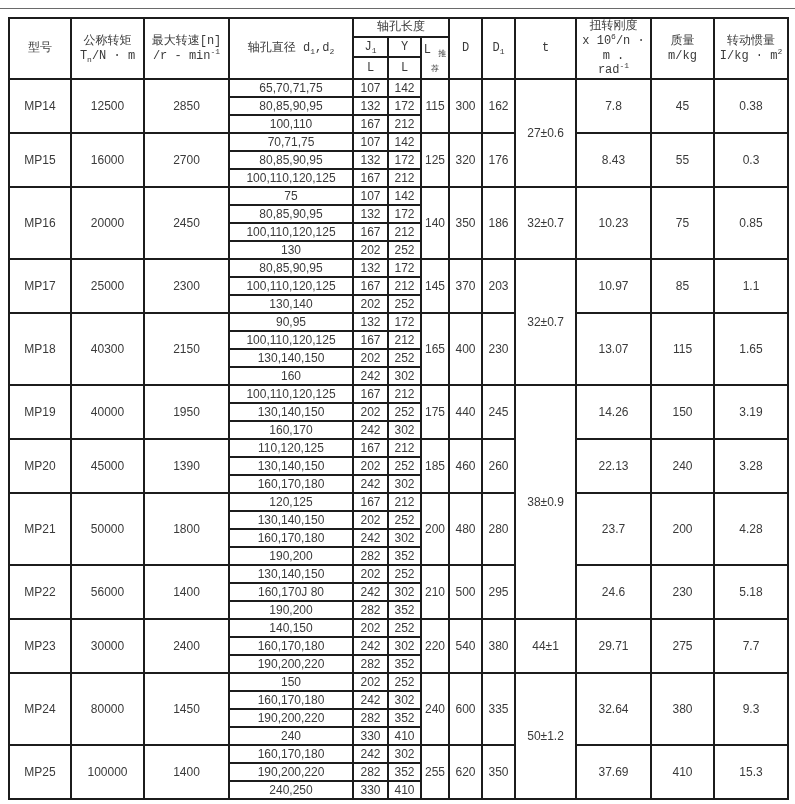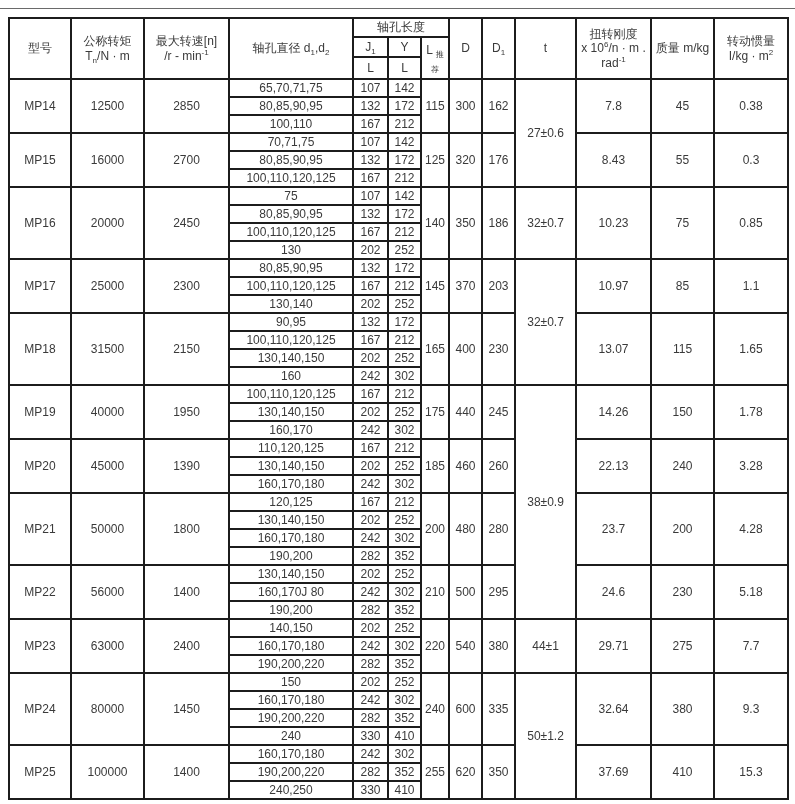--- a/index.html
+++ b/index.html
@@ -19,21 +19,21 @@
     border-collapse:collapse;table-layout:fixed;
     font-size:12px;color:#3a3a3a;
   }
   table.spec-table th, table.spec-table td{
     border:2px solid #1c1c1c;
     text-align:center;vertical-align:middle;
     padding:0 1px;line-height:1.22;
     font-weight:400;
     overflow:hidden;white-space:nowrap;
   }
-  table.spec-table thead th{white-space:normal;}
+  table.spec-table thead th{white-space:normal;font-family:Liberation Mono, monospace;}
   thead tr.h1{height:19px;}
   thead tr.h2{height:20px;}
   thead tr.h3{height:22px;}
   tbody tr{height:18px;}
   sub{font-size:8px;line-height:0;}
   sup{font-size:8px;line-height:0;}
 </style>
 </head>
 <body>
 
@@ -179,21 +179,21 @@
           <td>167</td>
           <td>212</td>
         </tr>
         <tr>
           <td>130,140</td>
           <td>202</td>
           <td>252</td>
         </tr>
         <tr>
           <td rowspan="4">MP18</td>
-          <td rowspan="4">31500</td>
+          <td rowspan="4">40300</td>
           <td rowspan="4">2150</td>
           <td>90,95</td>
           <td>132</td>
           <td>172</td>
           <td rowspan="4">165</td>
           <td rowspan="4">400</td>
           <td rowspan="4">230</td>
           <td rowspan="4">13.07</td>
           <td rowspan="4">115</td>
           <td rowspan="4">1.65</td>
@@ -219,21 +219,21 @@
           <td rowspan="3">1950</td>
           <td>100,110,120,125</td>
           <td>167</td>
           <td>212</td>
           <td rowspan="3">175</td>
           <td rowspan="3">440</td>
           <td rowspan="3">245</td>
           <td rowspan="13">38±0.9</td>
           <td rowspan="3">14.26</td>
           <td rowspan="3">150</td>
-          <td rowspan="3">1.78</td>
+          <td rowspan="3">3.19</td>
         </tr>
         <tr>
           <td>130,140,150</td>
           <td>202</td>
           <td>252</td>
         </tr>
         <tr>
           <td>160,170</td>
           <td>242</td>
           <td>302</td>
@@ -310,21 +310,21 @@
           <td>242</td>
           <td>302</td>
         </tr>
         <tr>
           <td>190,200</td>
           <td>282</td>
           <td>352</td>
         </tr>
         <tr>
           <td rowspan="3">MP23</td>
-          <td rowspan="3">63000</td>
+          <td rowspan="3">30000</td>
           <td rowspan="3">2400</td>
           <td>140,150</td>
           <td>202</td>
           <td>252</td>
           <td rowspan="3">220</td>
           <td rowspan="3">540</td>
           <td rowspan="3">380</td>
           <td rowspan="3">44±1</td>
           <td rowspan="3">29.71</td>
           <td rowspan="3">275</td>

